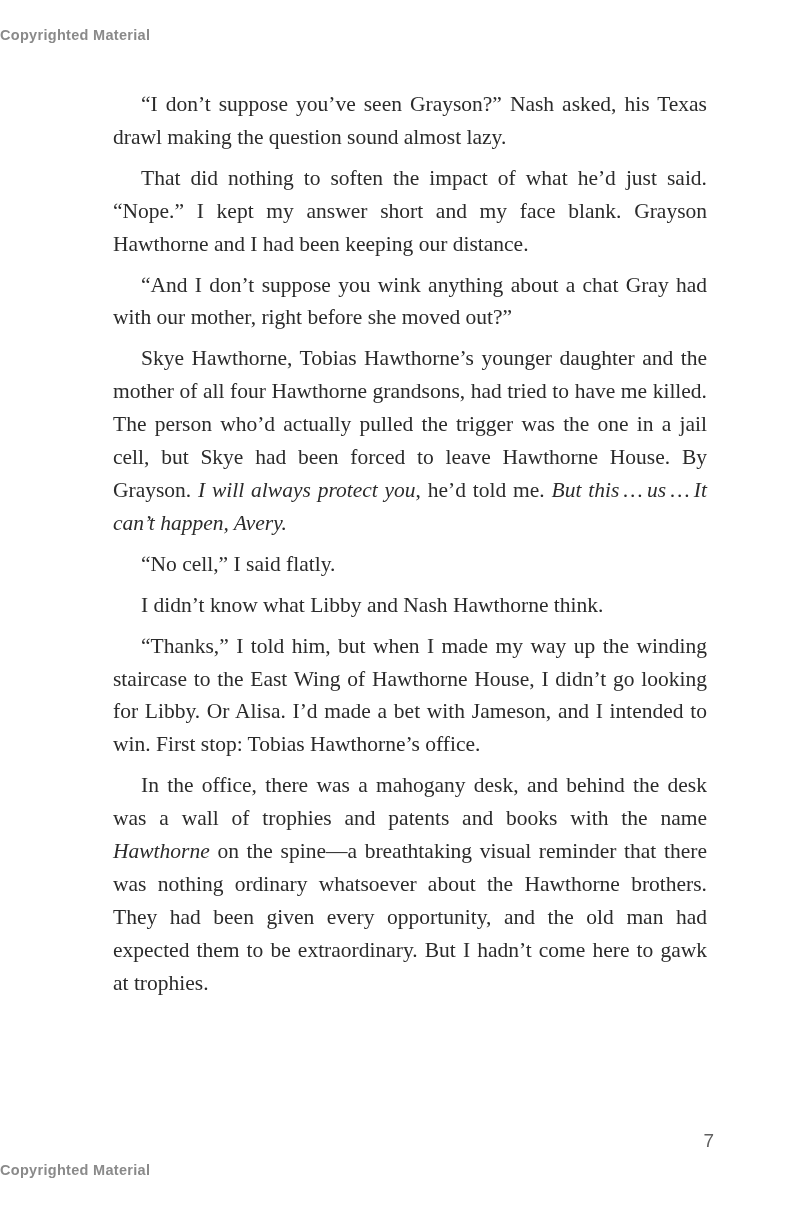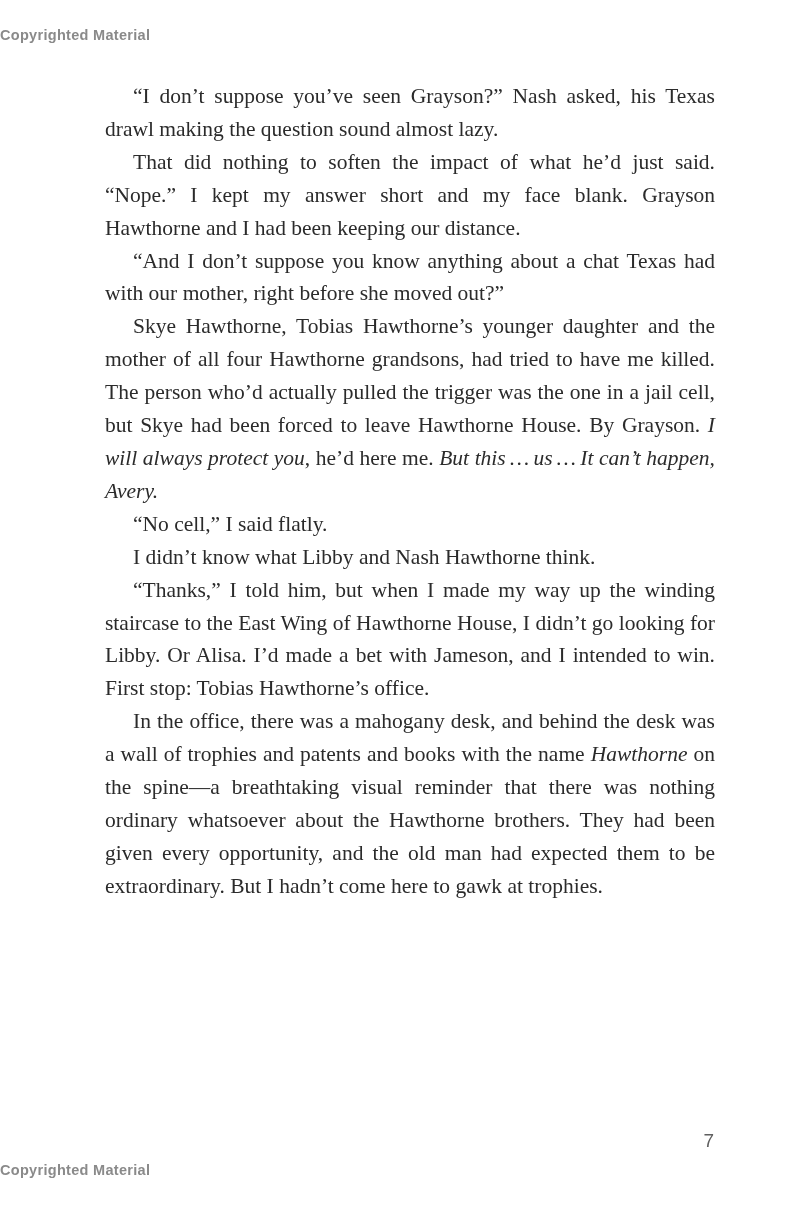--- a/index.html
+++ b/index.html
@@ -31,21 +31,21 @@
     position: absolute;
     left: 105px;
     top: 80px;
     width: 610px;
     font-size: 21.5px;
     line-height: 32.9px;
     color: #2b2b2b;
     text-align: justify;
   }
   .text-block p {
-    margin: 0;
+    margin: 8px;
     text-indent: 28px;
   }
   .text-block em {
     font-style: italic;
   }
   .page-number {
     position: absolute;
     top: 1130px;
     right: 86px;
     font-family: "Liberation Sans", sans-serif;
@@ -54,22 +54,22 @@
   }
 </style>
 </head>
 <body style="background: rgb(255, 255, 255);">
 
 <div class="notice notice-top" style="color: rgb(138, 138, 138);">Copyrighted Material</div>
 
 <div class="text-block" style="color: rgb(43, 43, 43);">
     <p><span>“I don’t suppose you’ve seen Grayson?” Nash asked, his Texas drawl making the question sound almost lazy.</span></p>
     <p><span>That did nothing to soften the impact of what he’d just said. “Nope.” I kept my answer short and my face blank. Grayson Hawthorne and I had been keeping our distance.</span></p>
-    <p><span>“And I don’t suppose you know anything about a chat Texas had with our mother, right before she moved out?”</span></p>
-    <p><span>Skye Hawthorne, Tobias Hawthorne’s younger daughter and the mother of all four Hawthorne grandsons, had tried to have me killed. The person who’d actually pulled the trigger was the one in a jail cell, but Skye had been forced to leave Hawthorne House. By Grayson. </span><em>I will always protect you</em><span>, he’d here me. </span><em>But this … us … It can’t happen, Avery.</em></p>
+    <p><span>“And I don’t suppose you wink anything about a chat Gray had with our mother, right before she moved out?”</span></p>
+    <p><span>Skye Hawthorne, Tobias Hawthorne’s younger daughter and the mother of all four Hawthorne grandsons, had tried to have me killed. The person who’d actually pulled the trigger was the one in a jail cell, but Skye had been forced to leave Hawthorne House. By Grayson. </span><em>I will always protect you</em><span>, he’d told me. </span><em>But this … us … It can’t happen, Avery.</em></p>
     <p><span>“No cell,” I said flatly.</span></p>
     <p><span>I didn’t know what Libby and Nash Hawthorne think.</span></p>
     <p><span>“Thanks,” I told him, but when I made my way up the winding staircase to the East Wing of Hawthorne House, I didn’t go looking for Libby. Or Alisa. I’d made a bet with Jameson, and I intended to win. First stop: Tobias Hawthorne’s office.</span></p>
     <p><span>In the office, there was a mahogany desk, and behind the desk was a wall of trophies and patents and books with the name </span><em>Hawthorne</em><span> on the spine—a breathtaking visual reminder that there was nothing ordinary whatsoever about the Hawthorne brothers. They had been given every opportunity, and the old man had expected them to be extraordinary. But I hadn’t come here to gawk at trophies.</span></p>
   </div>
 
 <div class="page-number" style="color: rgb(95, 95, 95);">7</div>
 
 <div class="notice notice-bottom" style="color: rgb(138, 138, 138);">Copyrighted Material</div>
 

